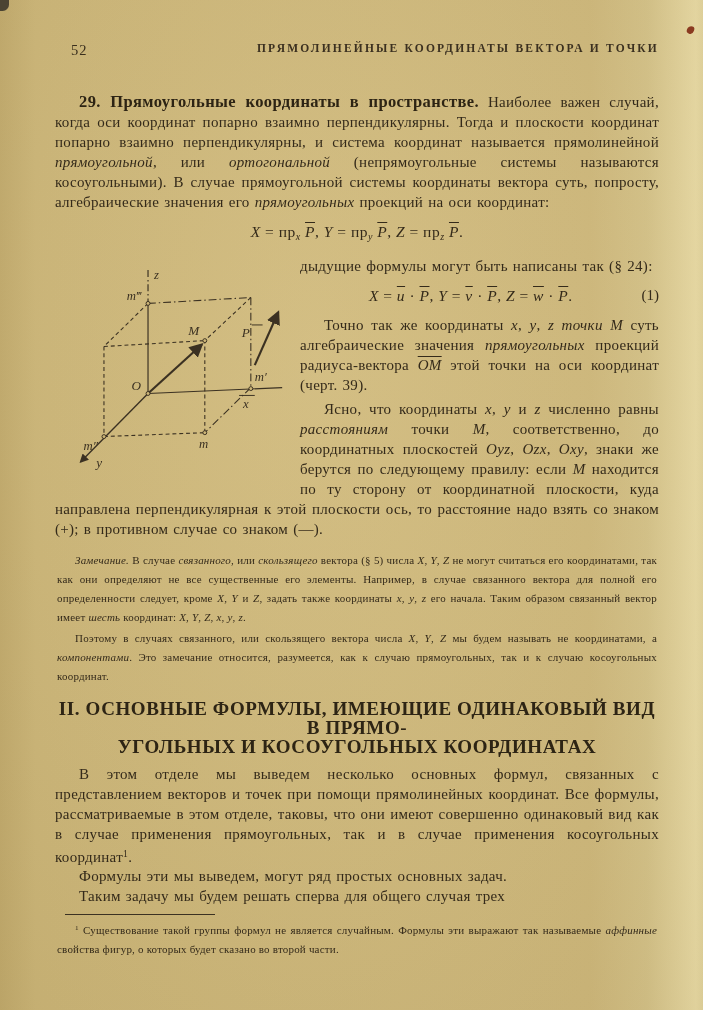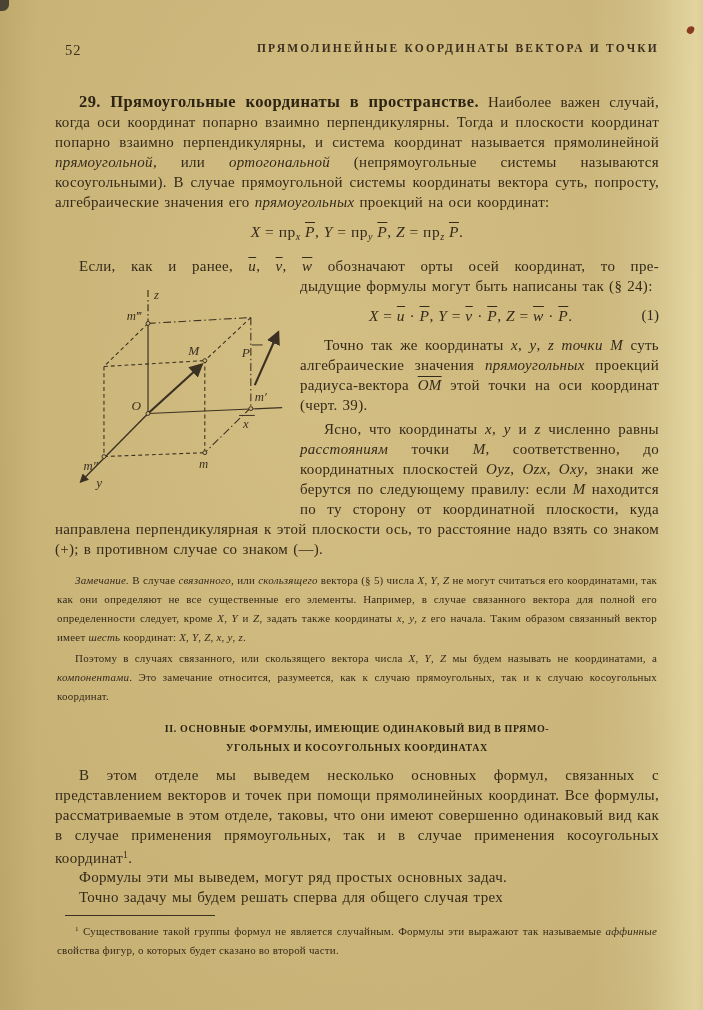--- a/index.html
+++ b/index.html
@@ -12,21 +12,21 @@
       linear-gradient(to right, #c3ab6c 0%, #cdb677 5%, #d0b97b 84%, #d7c489 92%, #ecdda6 99%, #e6d79f 100%);
     font-family:"Liberation Serif","DejaVu Serif",serif;
     color:#342a1a;
   }
   .content{
     position:relative;
     padding:42px 44px 0 55px;
   }
   
   .header{position:relative;height:18px;margin-bottom:32px;}
-  .page-num{position:absolute;left:10px;top:0;font-size:14.5px;letter-spacing:1px;color:#3a2f1d;}
+  .page-num{position:absolute;left:16px;top:0;font-size:14.5px;letter-spacing:1px;color:#3a2f1d;}
   .running-title{
     text-align:right;font-size:11.5px;font-weight:700;letter-spacing:2.2px;
     color:#3b3020;padding-left:20px;
   }
   
   .para{
     font-size:15px;line-height:20px;text-align:justify;
     letter-spacing:0.3px;word-spacing:1px;margin:0;
   }
   .ind{text-indent:24px;}
@@ -55,21 +55,21 @@
     clear:both;
     font-size:11px;line-height:19px;text-align:justify;
     letter-spacing:0.2px;margin:2px;
   }
   .sm-ind{text-indent:18px;}
   .remark-wrap{margin-top:12px;}
   
   .heading2{
     clear:both;
     margin:13px 0 8px;text-align:center;
-    font-size:10px;font-weight:700;line-height:19px;letter-spacing:0.6px;
+    font-size:19px;font-weight:700;line-height:19px;letter-spacing:0.6px;
     color:#2d2414;
   }
   .footnote-wrap{margin-top:8px;}
   .foot-rule{
     width:150px;border:0;border-top:1.4px solid #3b3122;margin:0 0 4px 10px;
   }
   
   .corner-mark{position:absolute;left:0;top:0;width:9px;height:11px;background:#4b4433;border-bottom-right-radius:70% 60%;}
   .red-speck{position:absolute;left:687px;top:26px;width:7px;height:8px;background:#8a3a20;border-radius:60% 40% 55% 45%;transform:rotate(20deg);}
 </style>
@@ -84,21 +84,20 @@
 
     <div class="header">
       <span class="page-num">52</span>
       <div class="running-title">ПРЯМОЛИНЕЙНЫЕ КООРДИНАТЫ ВЕКТОРА И ТОЧКИ</div>
     </div>
 
     <p class="para ind"><span class="hd">29. Прямоугольные координаты в пространстве.</span><span> Наиболее важен случай, когда оси координат попарно взаимно перпендикулярны. Тогда и плоскости координат попарно взаимно перпендикулярны, и система координат называется прямолинейной </span><span class="it">прямоугольной</span><span>, или </span><span class="it">ортогональной</span><span> (непрямоугольные системы называются косоугольными). В случае прямоугольной системы координаты вектора суть, попросту, алгебраические значения его </span><span class="it">прямоугольных</span><span> проекций на оси координат:</span></p>
 
     <div class="formula"><span class="it">X</span><span> = пр</span><span class="sb">x</span><span> </span><span class="it ov">P</span><span>, </span><span class="it">Y</span><span> = пр</span><span class="sb">y</span><span> </span><span class="it ov">P</span><span>, </span><span class="it">Z</span><span> = пр</span><span class="sb">z</span><span> </span><span class="it ov">P</span><span>.</span></div>
 
-    <p class="para ind force-just"><span>Если, как и ранее, </span><span class="it ov">u</span><span>, </span><span class="it ov">v</span><span>, </span><span class="it ov">w</span><span> обозначают орты осей координат, то пре-</span></p>
 
     <div class="figure">
       <svg width="235" height="215" viewBox="0 0 240 215">
         <defs>
           <marker id="arr" viewBox="0 0 10 10" refX="8.5" refY="5" markerWidth="6.5" markerHeight="6.5" orient="auto">
             <path d="M0,0 L10,5 L0,10 z" fill="#3b3122"></path>
           </marker>
         </defs>
 
         <line x1="95" y1="6" x2="95" y2="40" stroke="#3b3122" stroke-width="1.2" stroke-dasharray="7 3 1.5 3"></line>
@@ -161,21 +160,21 @@
       <p class="small sm-ind"><span>Поэтому в случаях связанного, или скользящего вектора числа </span><span class="it">X</span><span>, </span><span class="it">Y</span><span>, </span><span class="it">Z</span><span> мы будем называть не координатами, а </span><span class="it">компонентами</span><span>. Это замечание относится, разумеется, как к случаю прямоугольных, так и к случаю косоугольных координат.</span></p>
     </div>
 
     <div class="heading2">
       <div>II. ОСНОВНЫЕ ФОРМУЛЫ, ИМЕЮЩИЕ ОДИНАКОВЫЙ ВИД В ПРЯМО-</div>
       <div>УГОЛЬНЫХ И КОСОУГОЛЬНЫХ КООРДИНАТАХ</div>
     </div>
 
     <p class="para ind"><span>В этом отделе мы выведем несколько основных формул, связанных с представлением векторов и точек при помощи прямолинейных координат. Все формулы, рассматриваемые в этом отделе, таковы, что они имеют совершенно одинаковый вид как в случае применения прямоугольных, так и в случае применения косоугольных координат</span><span class="sp">1</span><span>.</span></p>
     <p class="para ind"><span>Формулы эти мы выведем, могут ряд простых основных задач.</span></p>
-    <p class="para ind"><span>Точно задачу мы будем решать сперва для общего случая трех</span></p>
+    <p class="para ind"><span>Таким задачу мы будем решать сперва для общего случая трех</span></p>
 
     <div class="footnote-wrap">
       <hr class="foot-rule">
       <p class="small sm-ind"><span class="sp">1</span><span> Существование такой группы формул не является случайным. Формулы эти выражают так называемые </span><span class="it">аффинные</span><span> свойства фигур, о которых будет сказано во второй части.</span></p>
     </div>
 
   </div>
 </div>
 
 </body></html>

